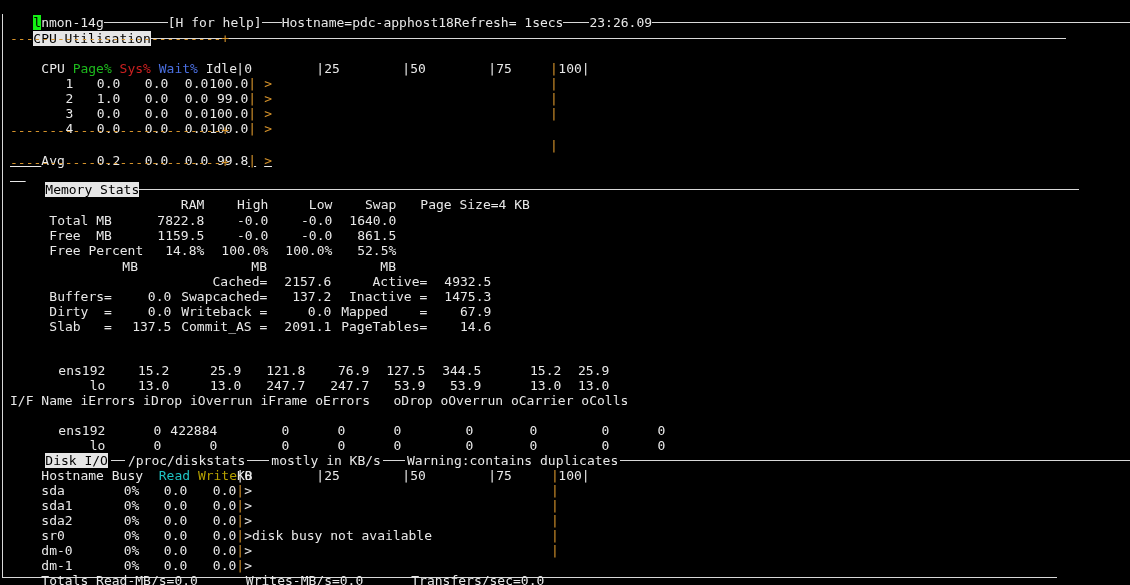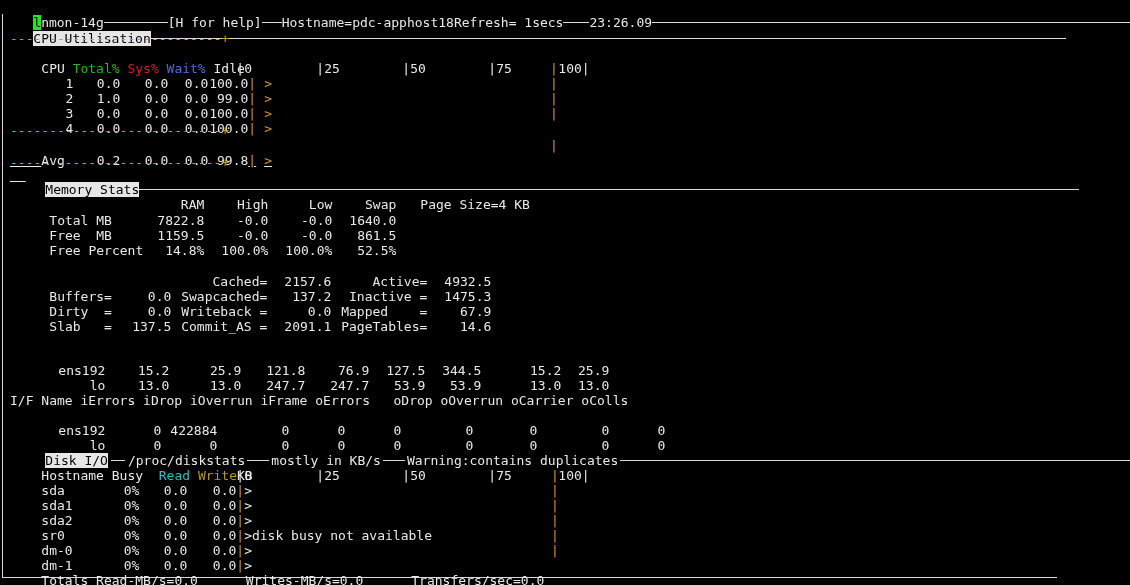--- a/index.html
+++ b/index.html
@@ -105,21 +105,21 @@
     <span class="cursor">l</span><span>nmon-14g</span><span class="rule" style="width:64px;"></span><span>[H for help]</span><span class="rule" style="width:20px;"></span><span>Hostname=pdc-apphost18</span><span>Refresh= 1secs</span><span class="rule" style="width:26px;"></span><span>23:26.09</span><span class="rule" style="width:570px;"></span>
   </div>
 
   <div class="row" style="top:16px;left:2px;">
     <span class="boxlabel">CPU Utilisation</span><span class="sec-rule" style="width:915px;"></span>
   </div>
 
   <div class="row c-dash" style="top:31px;left:10px;">---------------------------+</div>
 
   <div class="row" style="top:46px;left:10px;">
-    <span>CPU</span><span> </span><span class="c-user">Total%</span><span> </span><span class="c-sys">Sys%</span><span> </span><span class="c-wait">Wait%</span><span> </span><span>Idle</span>
+    <span>CPU</span><span> </span><span class="c-user">Page%</span><span> </span><span class="c-sys">Sys%</span><span> </span><span class="c-wait">Wait%</span><span> </span><span>Idle</span>
   </div>
   <div class="row" style="top:46px;left:205px;">
     <span>|0</span>
   </div>
   <div class="row" style="top:46px;left:285px;">
     <span>|25</span>
   </div>
   <div class="row" style="top:46px;left:371px;">
     <span>|50</span>
   </div>
@@ -168,20 +168,23 @@
   <div class="row" style="top:198px;left:10px;">
     <span style="display:inline-block;width:107px;padding-left:8px;box-sizing:border-box;">Total MB</span><span style="display:inline-block;width:56px;text-align:right;">7822.8</span><span style="display:inline-block;width:64px;text-align:right;">-0.0</span><span style="display:inline-block;width:64px;text-align:right;">-0.0</span><span style="display:inline-block;width:64px;text-align:right;">1640.0</span>
   </div>
   <div class="row" style="top:213px;left:10px;">
     <span style="display:inline-block;width:107px;padding-left:8px;box-sizing:border-box;">Free  MB</span><span style="display:inline-block;width:56px;text-align:right;">1159.5</span><span style="display:inline-block;width:64px;text-align:right;">-0.0</span><span style="display:inline-block;width:64px;text-align:right;">-0.0</span><span style="display:inline-block;width:64px;text-align:right;">861.5</span>
   </div>
   <div class="row" style="top:228px;left:10px;">
     <span style="display:inline-block;width:107px;padding-left:8px;box-sizing:border-box;">Free Percent</span><span style="display:inline-block;width:56px;text-align:right;">14.8%</span><span style="display:inline-block;width:64px;text-align:right;">100.0%</span><span style="display:inline-block;width:64px;text-align:right;">100.0%</span><span style="display:inline-block;width:64px;text-align:right;">52.5%</span>
   </div>
 
+  <div class="row" style="top:244px;left:10px;">
+    <span style="display:inline-block;width:81px;"></span><span style="display:inline-block;width:129px;">MB</span><span style="display:inline-block;width:129px;">MB</span><span>MB</span>
+  </div>
 
   <div class="row" style="top:259px;left:10px;">
     <span style="display:inline-block;width:74px;"></span><span style="display:inline-block;width:56px;text-align:right;"></span><span style="display:inline-block;width:96px;text-align:right;">Cached=</span><span style="display:inline-block;width:64px;text-align:right;">2157.6</span><span style="display:inline-block;width:96px;text-align:right;">Active=</span><span style="display:inline-block;width:64px;text-align:right;">4932.5</span>
   </div>
   <div class="row" style="top:274px;left:10px;">
     <span style="display:inline-block;width:74px;padding-left:8px;box-sizing:border-box;">Buffers=</span><span style="display:inline-block;width:56px;text-align:right;">0.0</span><span style="display:inline-block;width:96px;text-align:right;">Swapcached=</span><span style="display:inline-block;width:64px;text-align:right;">137.2</span><span style="display:inline-block;width:96px;text-align:right;">Inactive =</span><span style="display:inline-block;width:64px;text-align:right;">1475.3</span>
   </div>
   <div class="row" style="top:289px;left:10px;">
     <span style="display:inline-block;width:74px;padding-left:8px;box-sizing:border-box;">Dirty  =</span><span style="display:inline-block;width:56px;text-align:right;">0.0</span><span style="display:inline-block;width:96px;text-align:right;">Writeback =</span><span style="display:inline-block;width:64px;text-align:right;">0.0</span><span style="display:inline-block;width:96px;text-align:right;">Mapped    =</span><span style="display:inline-block;width:64px;text-align:right;">67.9</span>
   </div>

